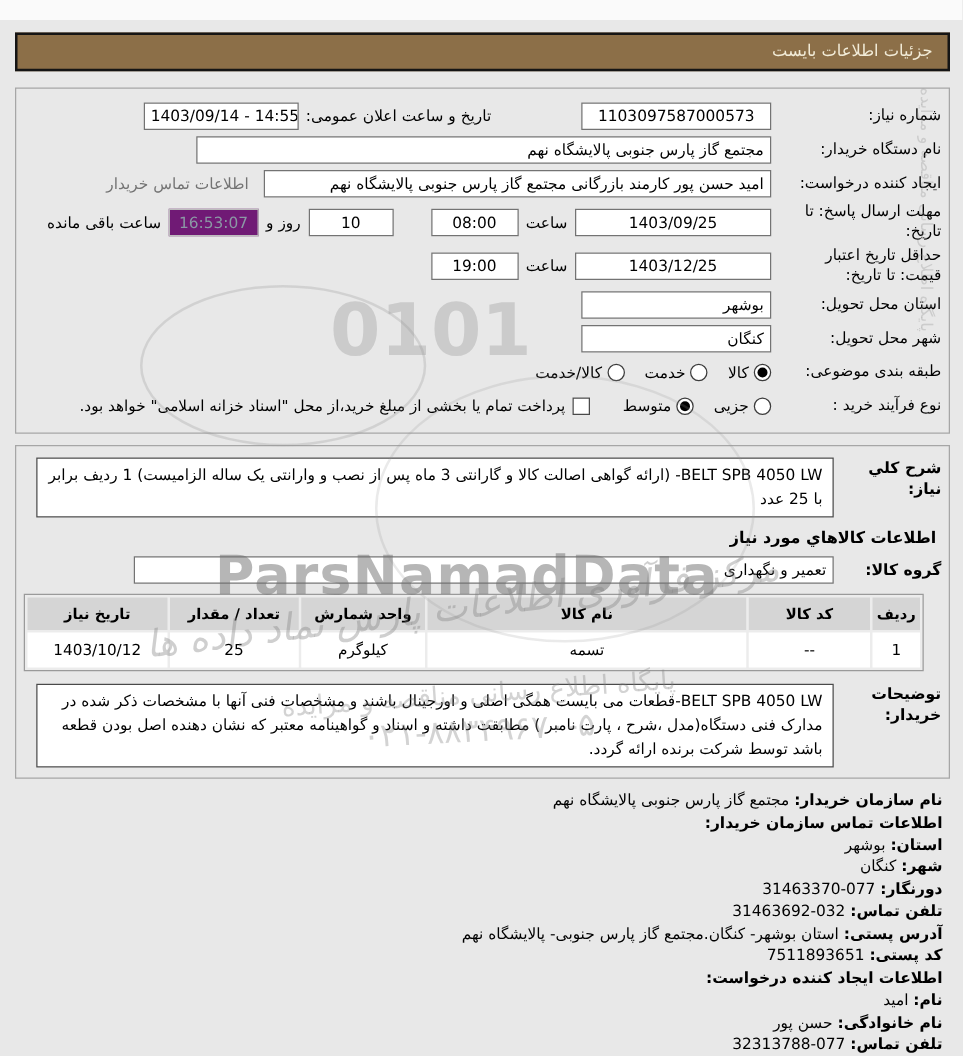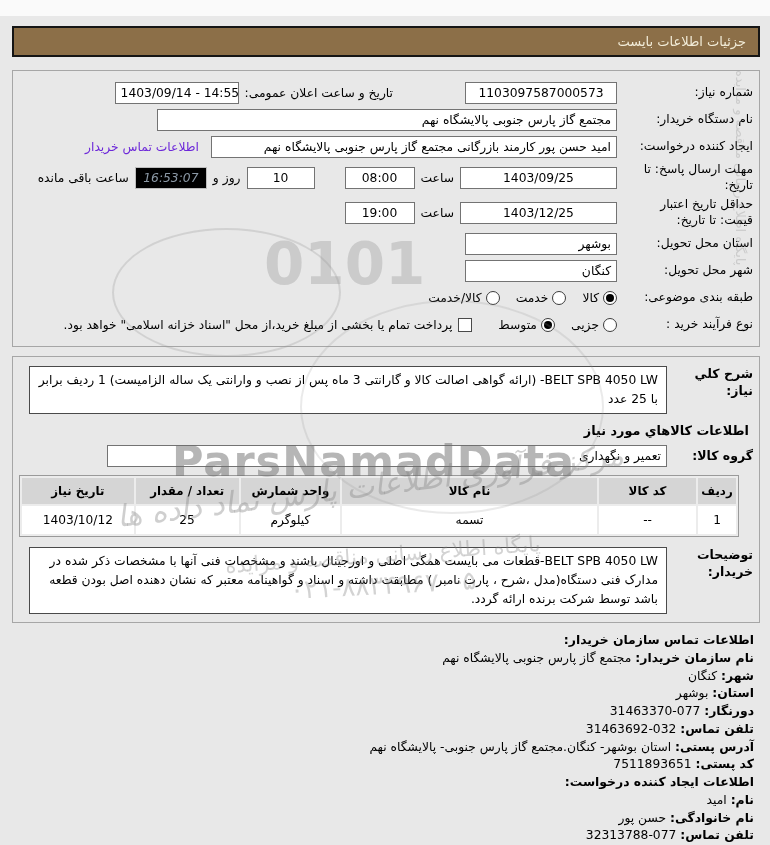--- a/index.html
+++ b/index.html
@@ -23,22 +23,22 @@
   .flabel{width:128px;flex:0 0 128px;padding-left:8px;text-align:right;line-height:1.3;font-size:12.3px;}
   .tbox{
     background:#fff;border:1px solid #737373;height:20px;line-height:20px;
     padding:0 5px;font-size:12.3px;box-sizing:content-box;
     white-space:nowrap;overflow:hidden;
   }
   .c{text-align:center;}
   .w140{width:140px;} .w112{width:112px;text-align:center;} .w145{width:145px;}
   .w62{width:58px;} .w60{width:56px;} .wwide{width:394px;} .w140b{width:140px;}
   .lbl-sm{margin:0 6px;white-space:nowrap;font-size:12.3px;}
-  .count{background:#000000;border:1px solid #bdbdbd;color:#8b98a5;width:60px;text-align:center;font-style:italic;}
-  .link{color:#6d28d9;margin-right:12px;cursor:pointer;white-space:nowrap;font-size:12.3px;}
+  .count{background:#701a75;border:1px solid #bdbdbd;color:#8b98a5;width:60px;text-align:center;}
+  .link{color:#737373;margin-right:12px;cursor:pointer;white-space:nowrap;font-size:12.3px;}
   .gap32{margin-right:30px;}
   
   .radio{width:12px;height:12px;border:1px solid #3c3c3c;border-radius:50%;background:#fff;margin-left:4px;position:relative;flex:0 0 12px;}
   .radio.on::after{content:"";position:absolute;top:2px;left:2px;right:2px;bottom:2px;background:#000;border-radius:50%;}
   .optlabel{margin-left:16px;white-space:nowrap;font-size:12.3px;}
   .cbox{width:12px;height:12px;border:1px solid #4a4a4a;background:#fff;margin:0 26px 0 6px;flex:0 0 12px;position:relative;}
   .longlabel{font-size:12.2px;white-space:nowrap;overflow:hidden;}
   
   .blabel{width:80px;flex:0 0 80px;padding-left:6px;text-align:right;font-weight:bold;line-height:1.35;font-size:12.5px;}
   .bigbox{
@@ -190,24 +190,24 @@
   </table>
 
   <div class="frow top" style="margin-bottom:2px;">
     <div class="blabel">توضیحات خریدار:</div>
     <div class="bigbox" style="min-height:52px;">BELT SPB 4050 LW-قطعات می بایست همگی اصلی و اورجینال باشند و مشخصات فنی آنها با مشخصات ذکر شده در مدارک فنی دستگاه(مدل ،شرح ، پارت نامبر ) مطابقت داشته و اسناد و گواهینامه معتبر که نشان دهنده اصل بودن قطعه باشد توسط شرکت برنده ارائه گردد.</div>
   </div>
 
 </div>
 
 <div class="contact">
+    <div class="cline"><b>نام سازمان خریدار:</b> <span>مجتمع گاز پارس جنوبی پالایشگاه نهم</span></div>
     <div class="cline"><b>اطلاعات تماس سازمان خریدار:</b></div>
-    <div class="cline"><b>نام سازمان خریدار:</b> <span>مجتمع گاز پارس جنوبی پالایشگاه نهم</span></div>
+    <div class="cline"><b>استان:</b> <span>بوشهر</span></div>
     <div class="cline"><b>شهر:</b> <span>کنگان</span></div>
-    <div class="cline"><b>استان:</b> <span>بوشهر</span></div>
     <div class="cline"><b>دورنگار:</b> <span dir="ltr">31463370-077</span></div>
     <div class="cline"><b>تلفن تماس:</b> <span dir="ltr">31463692-032</span></div>
     <div class="cline"><b>آدرس پستی:</b> <span>استان بوشهر- کنگان.مجتمع گاز پارس جنوبی- پالایشگاه نهم</span></div>
     <div class="cline"><b>کد پستی:</b> <span dir="ltr">7511893651</span></div>
     <div class="cline"><b>اطلاعات ایجاد کننده درخواست:</b></div>
     <div class="cline"><b>نام:</b> <span>امید</span></div>
     <div class="cline"><b>نام خانوادگی:</b> <span>حسن پور</span></div>
     <div class="cline"><b>تلفن تماس:</b> <span dir="ltr">32313788-077</span></div>
   </div>
 

